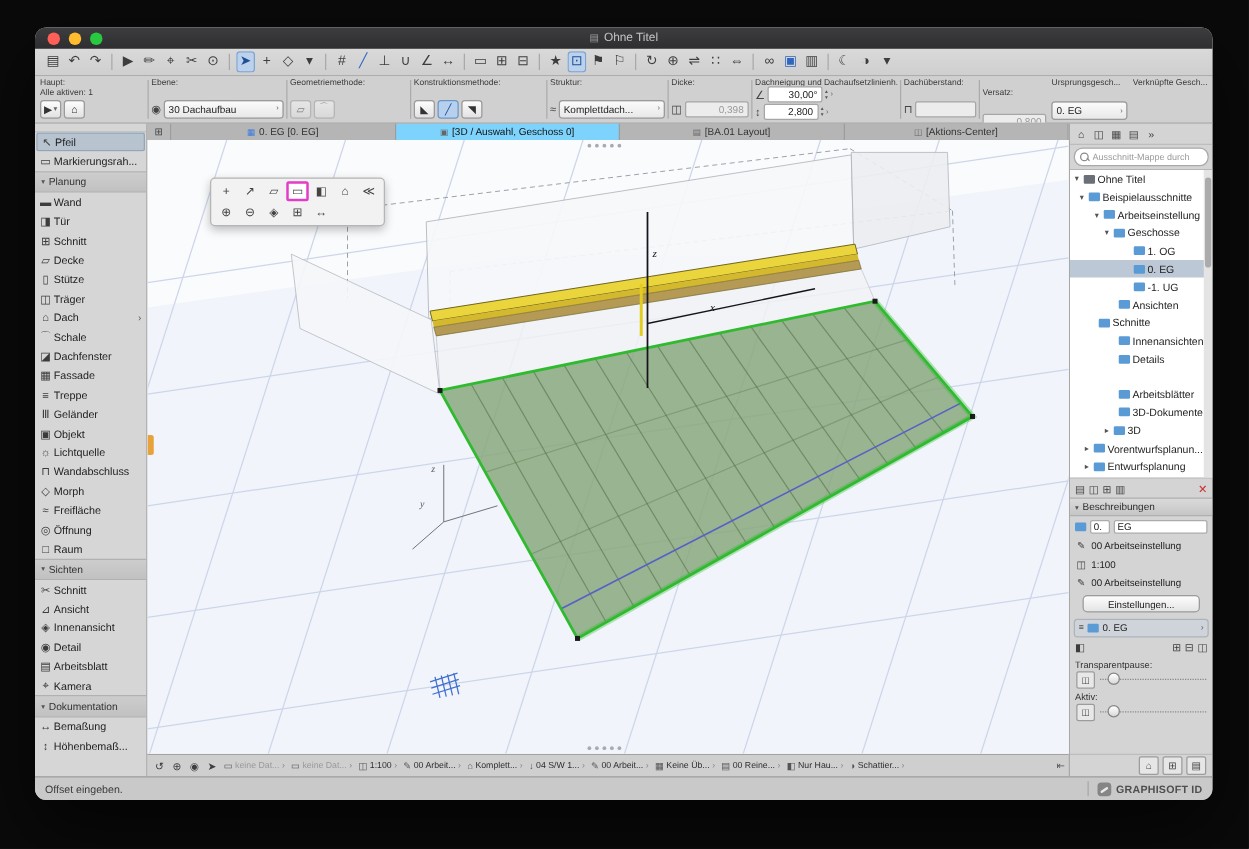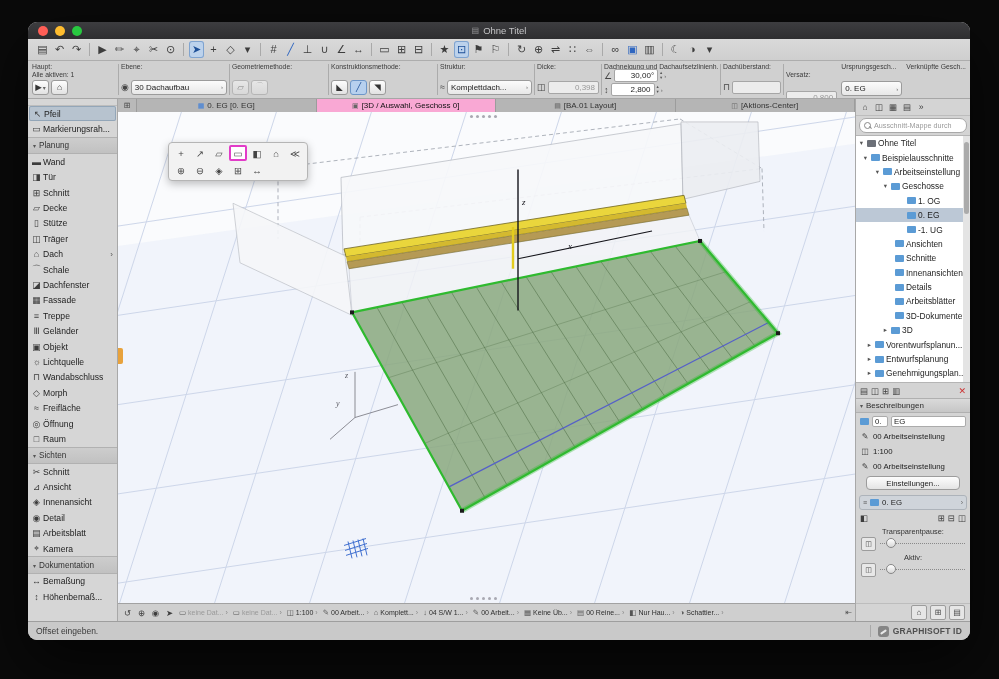--- a/index.html
+++ b/index.html
@@ -65,21 +65,21 @@
   .tbxrow.hdr .tbxico{font-size:6px;width:9px;color:#555;}
   .tbxlbl{white-space:nowrap;overflow:hidden;flex:1;}
   .tbxsub{font-size:8px;color:#555;padding-right:2px;}
   
   .center{width:737px;flex:0 0 auto;display:flex;flex-direction:column;min-height:0;}
   .tabbar{height:13px;background:#aeaeae;display:flex;align-items:stretch;flex:0 0 auto;}
   .tabgrid{width:18px;font-size:8px;color:#444;display:flex;align-items:center;justify-content:center;
     border-right:1px solid #9c9c9c;background:#b9b9b9;}
   .tab{flex:1;display:flex;align-items:center;justify-content:center;gap:3px;font-size:8px;color:#333;
     background:#b5b5b5;border-right:1px solid #9c9c9c;white-space:nowrap;overflow:hidden;}
-  .tab.active{background:#f9a8d4;color:#111;}
+  .tab.active{background:#7dd3fc;color:#111;}
   .tabico{font-size:7px;color:#666;}
   .tabico.blue{color:#3d7edb;}
   .viewport{position:relative;flex:1;background:#fbfcfe;overflow:hidden;min-height:0;}
   .viewport svg{position:absolute;inset:0;width:100%;height:100%;}
   .axl{font-size:9px;font-style:italic;fill:#16161c;font-family:"Liberation Serif",serif;}
   .axs{font-size:8px;font-style:italic;fill:#5a5a62;font-family:"Liberation Serif",serif;}
   .dots{position:absolute;left:352px;width:34px;height:4px;display:flex;gap:3px;align-items:center;}
   .dots i{width:3px;height:3px;border-radius:50%;background:#a9a9b2;}
   .dots.top{top:2px}.dots.bottom{bottom:3px}
   .edge-marker{position:absolute;left:0;top:236px;width:5px;height:16px;background:#e8a23c;
@@ -138,21 +138,21 @@
   .fldtext{font-size:7.8px;color:#222;white-space:nowrap;overflow:hidden;}
   .rp-settings{margin:3px 10px 2px;height:14px;border:1px solid #9c9c9c;border-radius:4px;
     background:linear-gradient(#fdfdfd,#e4e4e4);font-size:7.8px;color:#222;
     font-family:"Liberation Sans",sans-serif;}
   .rp-crumb{height:13px;margin:3px 3px 0;background:#cfd4da;border:1px solid #adb3ba;border-radius:3px;
     display:flex;align-items:center;gap:3px;padding:0 3px;font-size:7.8px;color:#222;}
   .crumbico{font-size:7px;color:#555;}
   .crumbchev{margin-left:auto;font-size:7px;color:#666;}
   .rp-minirow{height:15px;display:flex;align-items:center;gap:3px;padding:0 4px;}
   .rp-minirow .right{margin-left:auto;display:flex;gap:3px;}
-  .rp-sliderlbl{font-size:7.4px;color:#333;padding:2px 14px 0;text-align:center;}
+  .rp-sliderlbl{font-size:7.4px;color:#333;padding:2px 4px 0;}
   .rp-slider{height:15px;display:flex;align-items:center;gap:4px;padding:0 5px;}
   .slico{width:13px;height:12px;border:1px solid #9c9c9c;border-radius:2px;background:#e8e8e8;
     font-size:7px;color:#444;display:flex;align-items:center;justify-content:center;flex:0 0 auto;}
   .strack{flex:1;height:0;border-top:1px dotted #8a8a8a;position:relative;}
   .shandle{position:absolute;left:6px;top:-6px;width:10px;height:10px;border-radius:50%;
     background:linear-gradient(#fff,#d8d8d8);border:1px solid #878787;box-sizing:border-box;}
   .rp-bottomicons{margin-top:auto;height:17px;display:flex;align-items:center;justify-content:flex-end;
     gap:3px;padding:0 5px;border-top:1px solid #bdbdbd;}
   .bic{width:14px;height:13px;border:1px solid #9c9c9c;border-radius:2px;background:#e6e6e6;
     font-size:8px;color:#444;display:flex;align-items:center;justify-content:center;}
@@ -904,39 +904,39 @@
             <i class="tico folder"></i>
             <span class="tlbl">-1. UG</span>
           </div>
 
           <div class="trow" style="padding-left: 30px;">
             <span class="tarrow"></span>
             <i class="tico folder"></i>
             <span class="tlbl">Ansichten</span>
           </div>
 
+          <div class="trow" style="padding-left: 14px;">
+            <span class="tarrow"></span>
+            <i class="tico folder"></i>
+            <span class="tlbl">Schnitte</span>
+          </div>
+
           <div class="trow" style="padding-left: 30px;">
             <span class="tarrow"></span>
             <i class="tico folder"></i>
-            <span class="tlbl">Schnitte</span>
+            <span class="tlbl">Innenansichten</span>
           </div>
 
           <div class="trow" style="padding-left: 30px;">
             <span class="tarrow"></span>
             <i class="tico folder"></i>
-            <span class="tlbl">Innenansichten</span>
-          </div>
-
-          <div class="trow" style="padding-left: 30px;">
-            <span class="tarrow"></span>
-            <i class="tico folder"></i>
             <span class="tlbl">Details</span>
           </div>
 
-          <div class="trow" style="padding-left: 30px;">
+          <div class="trow" style="padding-left: 30px; margin-top: 14px;">
             <span class="tarrow"></span>
             <i class="tico folder"></i>
             <span class="tlbl">Arbeitsblätter</span>
           </div>
 
           <div class="trow" style="padding-left: 30px;">
             <span class="tarrow"></span>
             <i class="tico folder"></i>
             <span class="tlbl">3D-Dokumente</span>
           </div>

